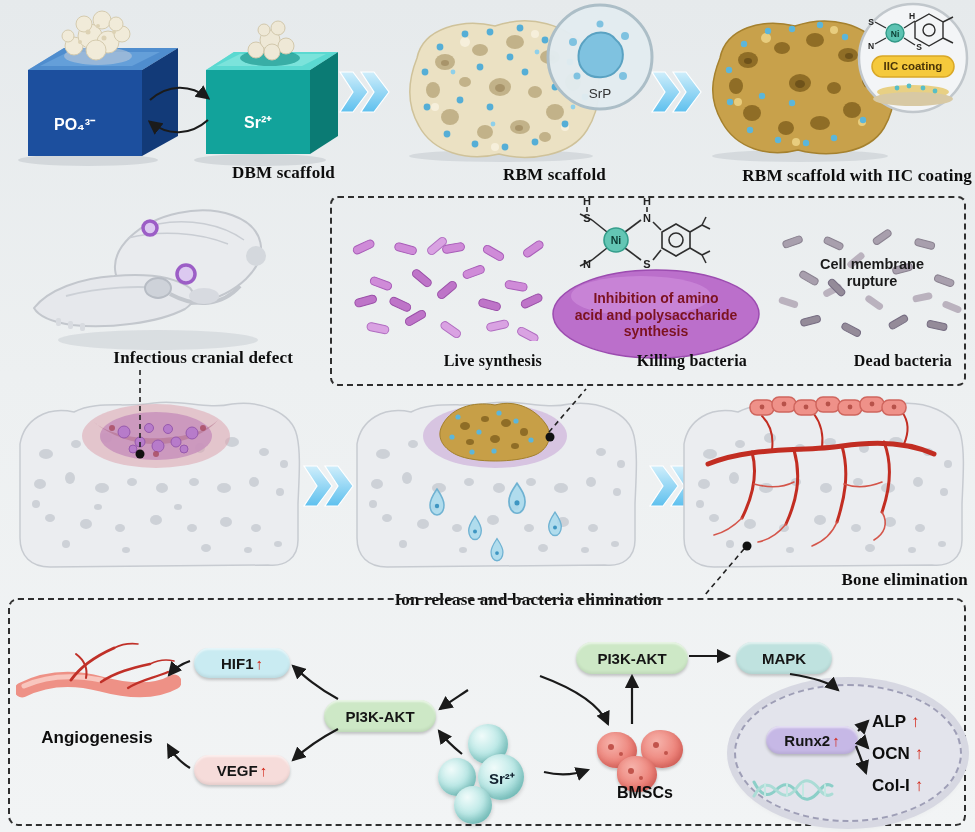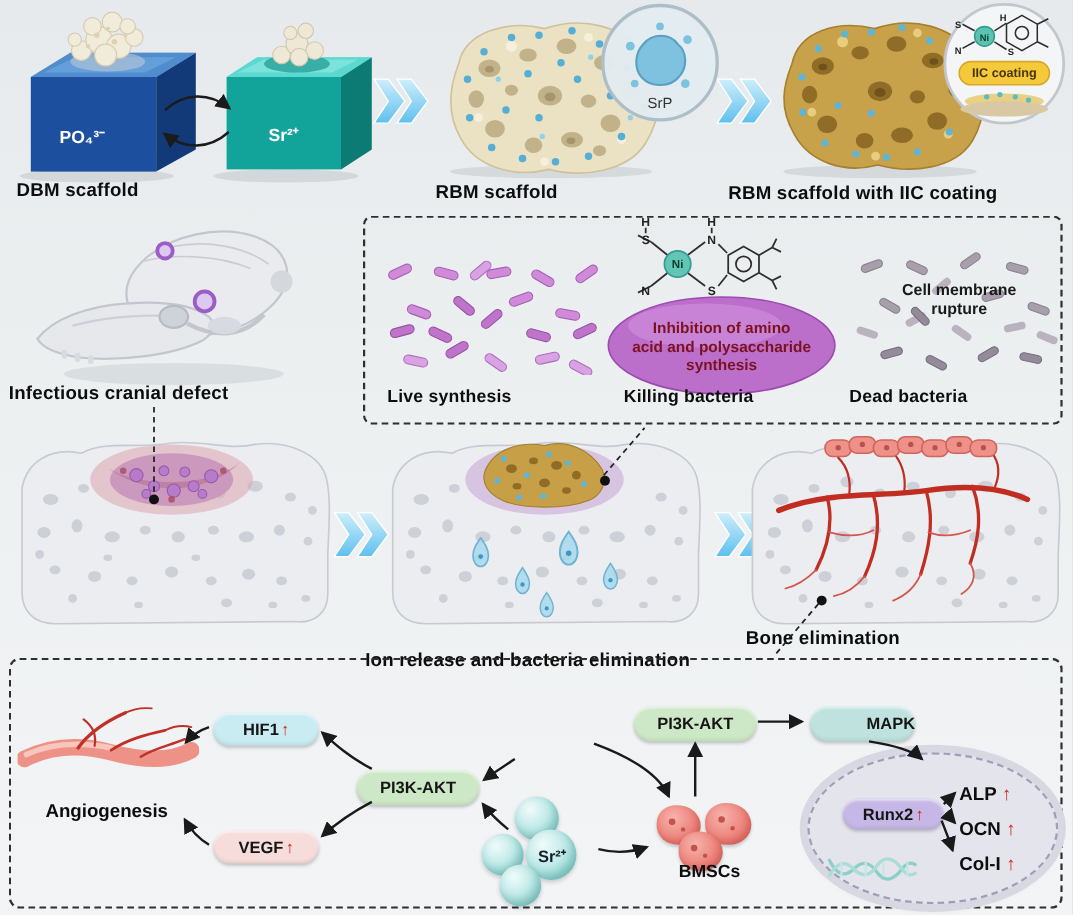--- a/index.html
+++ b/index.html
@@ -1,31 +1,31 @@
 <!DOCTYPE html>
 <html><head>
 <meta charset="utf-8">
 <style>
   * { margin:0; padding:0; box-sizing:border-box; }
   html,body { background:#dfe3e6; }
   body { font-family:"Liberation Sans", sans-serif; }
   .canvas { position:relative; width:975px; height:832px; overflow:hidden;
             background:linear-gradient(180deg,#e6eaec 0%, #edf0f1 45%, #f2f4f5 100%); }
   .abs { position:absolute; }
-  .caption { position:absolute; text-align:left; font-weight:700; font-size:17px; color:#0d0d0d; letter-spacing:.2px; }
+  .caption { position:absolute; text-align:right; font-weight:700; font-size:17px; color:#0d0d0d; letter-spacing:.2px;font-family:Liberation Serif, serif; }
   .caption-sm { font-size:16px; }
   .prewrap { white-space:pre-line; }
   .dash-box { position:absolute; border:2.5px dashed #2f2f2f; border-radius:8px; }
   .pill { position:absolute; display:flex; align-items:center; justify-content:center; gap:2px;
           border-radius:16px; font-weight:700; font-size:15px; color:#151515;
           box-shadow:0 2px 3px rgba(0,0,0,.20), inset 0 -2px 3px rgba(0,0,0,.07), inset 0 2px 2px rgba(255,255,255,.55); }
   .pill-hif1 { background:#c9ebf2; }
   .pill-vegf { background:#f6dcda; }
   .pill-green { background:#cde8c6; }
-  .pill-mapk { background:#bfe2df;justify-content:flex-end; }
+  .pill-mapk { background:#bfe2df; }
   .pill-runx2 { background:#c6b8e6; }
   .up { color:#d32618; font-weight:700; }
   .sphere { position:absolute; border-radius:50%;
             background:radial-gradient(circle at 35% 30%, #eef4fa, #b8cce6 45%, #86a6d2 80%, #7094c2);
             box-shadow:inset -3px -4px 8px rgba(40,70,120,.25), 0 2px 4px rgba(0,0,0,.18); }
   .sphere-sr { background:radial-gradient(circle at 35% 30%, #f0fbfa, #bfeae8 45%, #8ad0ce 80%, #6cc0bc);
                box-shadow:inset -3px -4px 8px rgba(30,110,105,.25), 0 2px 4px rgba(0,0,0,.18); }
   .ion-label { position:absolute; text-align:center; font-weight:700; font-size:15px; color:#10202e; }
   .bmsc { position:absolute; border-radius:46% 54% 50% 50%;
           background:radial-gradient(circle at 38% 32%, #f6b3ab, #ec8077 60%, #e06a62);

